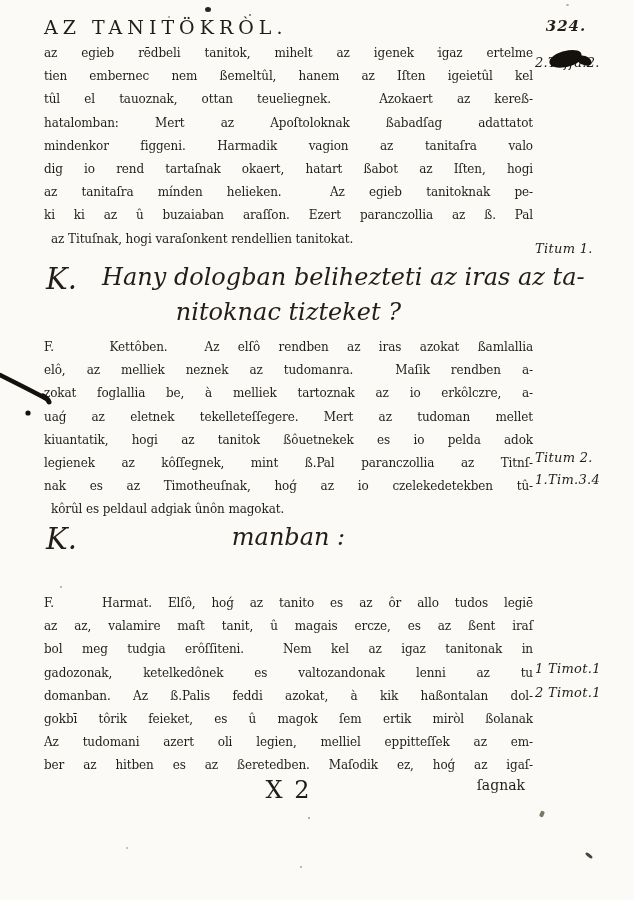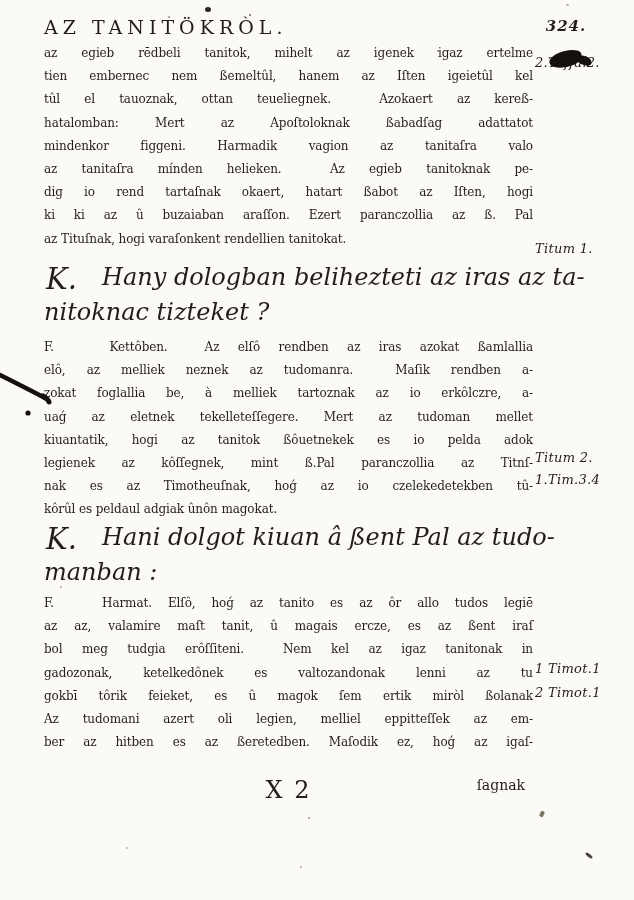--- a/index.html
+++ b/index.html
@@ -18,32 +18,32 @@
     font-size:19px; font-weight:400; letter-spacing:5px; white-space:nowrap;
   }
   .pagenum {
     left:492px; top:17px; width:60px; text-align:center;
     font-size:15px; font-weight:700; font-style:italic; letter-spacing:1px;margin-left:44px;
   }
 
   
   .textblock { left:44px; width:489px; font-size:12px; line-height:23.2px; letter-spacing:-0.1px; }
   .line { text-align:justify; text-align-last:justify; }
-  .line.short { text-align-last:left; }
+  .line.short { text-align-last:left;margin-left:7px; }
   .p1 { top:42px; }
   .a1 { top:336px; }
   .a2 { top:592px; }
 
   
   .question { left:44px; width:489px; font-style:italic; font-size:24px; line-height:35px; }
   .q1 { top:260px; }
   .q2 { top:520px; }
   .q-initial { position:absolute; left:2px; top:2px; font-size:29px; font-style:italic; }
   .q-line1 { text-align:center; padding-left:58px; white-space:nowrap; }
-  .q-line2 { text-align:left; }
+  .q-line2 { text-align:center; }
 
   
   .sigline { left:44px; top:776px; width:489px; height:24px; }
   .sig { position:absolute; left:0; right:0; text-align:center; font-size:24px; letter-spacing:2px; }
   .catchword { position:absolute; right:8px; top:1px; font-size:14px;margin-left:38px; }
 
   
   .mnote {
     left:535px; width:96px; font-style:italic; font-size:13px; line-height:15px;
     letter-spacing:0.3px; white-space:nowrap;
@@ -78,22 +78,22 @@
 
   <div class="abs header">AZ TANITÖKRÒL.</div>
   <div class="abs pagenum">324.</div>
 
   <div class="abs textblock p1">
     <div class="line">az egieb rēdbeli tanitok, mihelt az igenek igaz ertelme</div>
     <div class="line">tien embernec nem ßemeltûl, hanem az Iſten igeietûl kel</div>
     <div class="line">tûl el tauoznak, ottan teueliegnek.&nbsp; Azokaert az kereß-</div>
     <div class="line">hatalomban: Mert az Apoſtoloknak ßabadſag adattatot</div>
     <div class="line">mindenkor figgeni. Harmadik vagion az tanitaſra valo</div>
+    <div class="line">dig io rend tartaſnak okaert, hatart ßabot az Iſten, hogi</div>
     <div class="line">az tanitaſra mínden helieken.&nbsp; Az egieb tanitoknak pe-</div>
-    <div class="line">dig io rend tartaſnak okaert, hatart ßabot az Iſten, hogi</div>
     <div class="line">ki ki az û buzaiaban araſſon. Ezert paranczollia az ß. Pal</div>
     <div class="line short">az Tituſnak, hogi varaſonkent rendellien tanitokat.</div>
   </div>
 
   <div class="abs question q1">
     <span class="q-initial">K.</span>
     <div class="q-line1">Hany dologban belihezteti az iras az ta-</div>
     <div class="q-line2">nitoknac tizteket ?</div>
   </div>
 
@@ -103,29 +103,29 @@
     <div class="line">zokat foglallia be, à melliek tartoznak az io erkôlczre, a-</div>
     <div class="line">uaǵ az eletnek tekelleteſſegere. Mert az tudoman mellet</div>
     <div class="line">kiuantatik, hogi az tanitok ßôuetnekek es io pelda adok</div>
     <div class="line">legienek az kôſſegnek, mint ß.Pal paranczollia az Titnſ-</div>
     <div class="line">nak es az Timotheuſnak, hoǵ az io czelekedetekben tû-</div>
     <div class="line short">kôrûl es peldaul adgiak ûnôn magokat.</div>
   </div>
 
   <div class="abs question q2">
     <span class="q-initial">K.</span>
-    <div class="q-line1">Hani dolgot kiuan â ßent Pal az tudo-</div>
     <div class="q-line2">manban :</div>
   </div>
 
   <div class="abs textblock a2">
     <div class="line">F.&nbsp;&nbsp; Harmat. Elſô, hoǵ az tanito es az ôr allo tudos legiē</div>
     <div class="line">az az, valamire maſt tanit, û magais ercze, es az ßent iraſ</div>
     <div class="line">bol meg tudgia erôſſiteni.&nbsp; Nem kel az igaz tanitonak in</div>
     <div class="line">gadozonak, ketelkedônek es valtozandonak lenni az tu</div>
+    <div class="line">domanban. Az ß.Palis feddi azokat, à kik haßontalan dol-</div>
     <div class="line">gokbī tôrik feieket, es û magok ſem ertik miròl ßolanak</div>
     <div class="line">Az tudomani azert oli legien, melliel eppitteſſek az em-</div>
     <div class="line">ber az hitben es az ßeretedben. Maſodik ez, hoǵ az igaſ-</div>
   </div>
 
   <div class="abs sigline">
     <div class="sig">X 2</div>
     <div class="catchword">ſagnak</div>
   </div>
 

